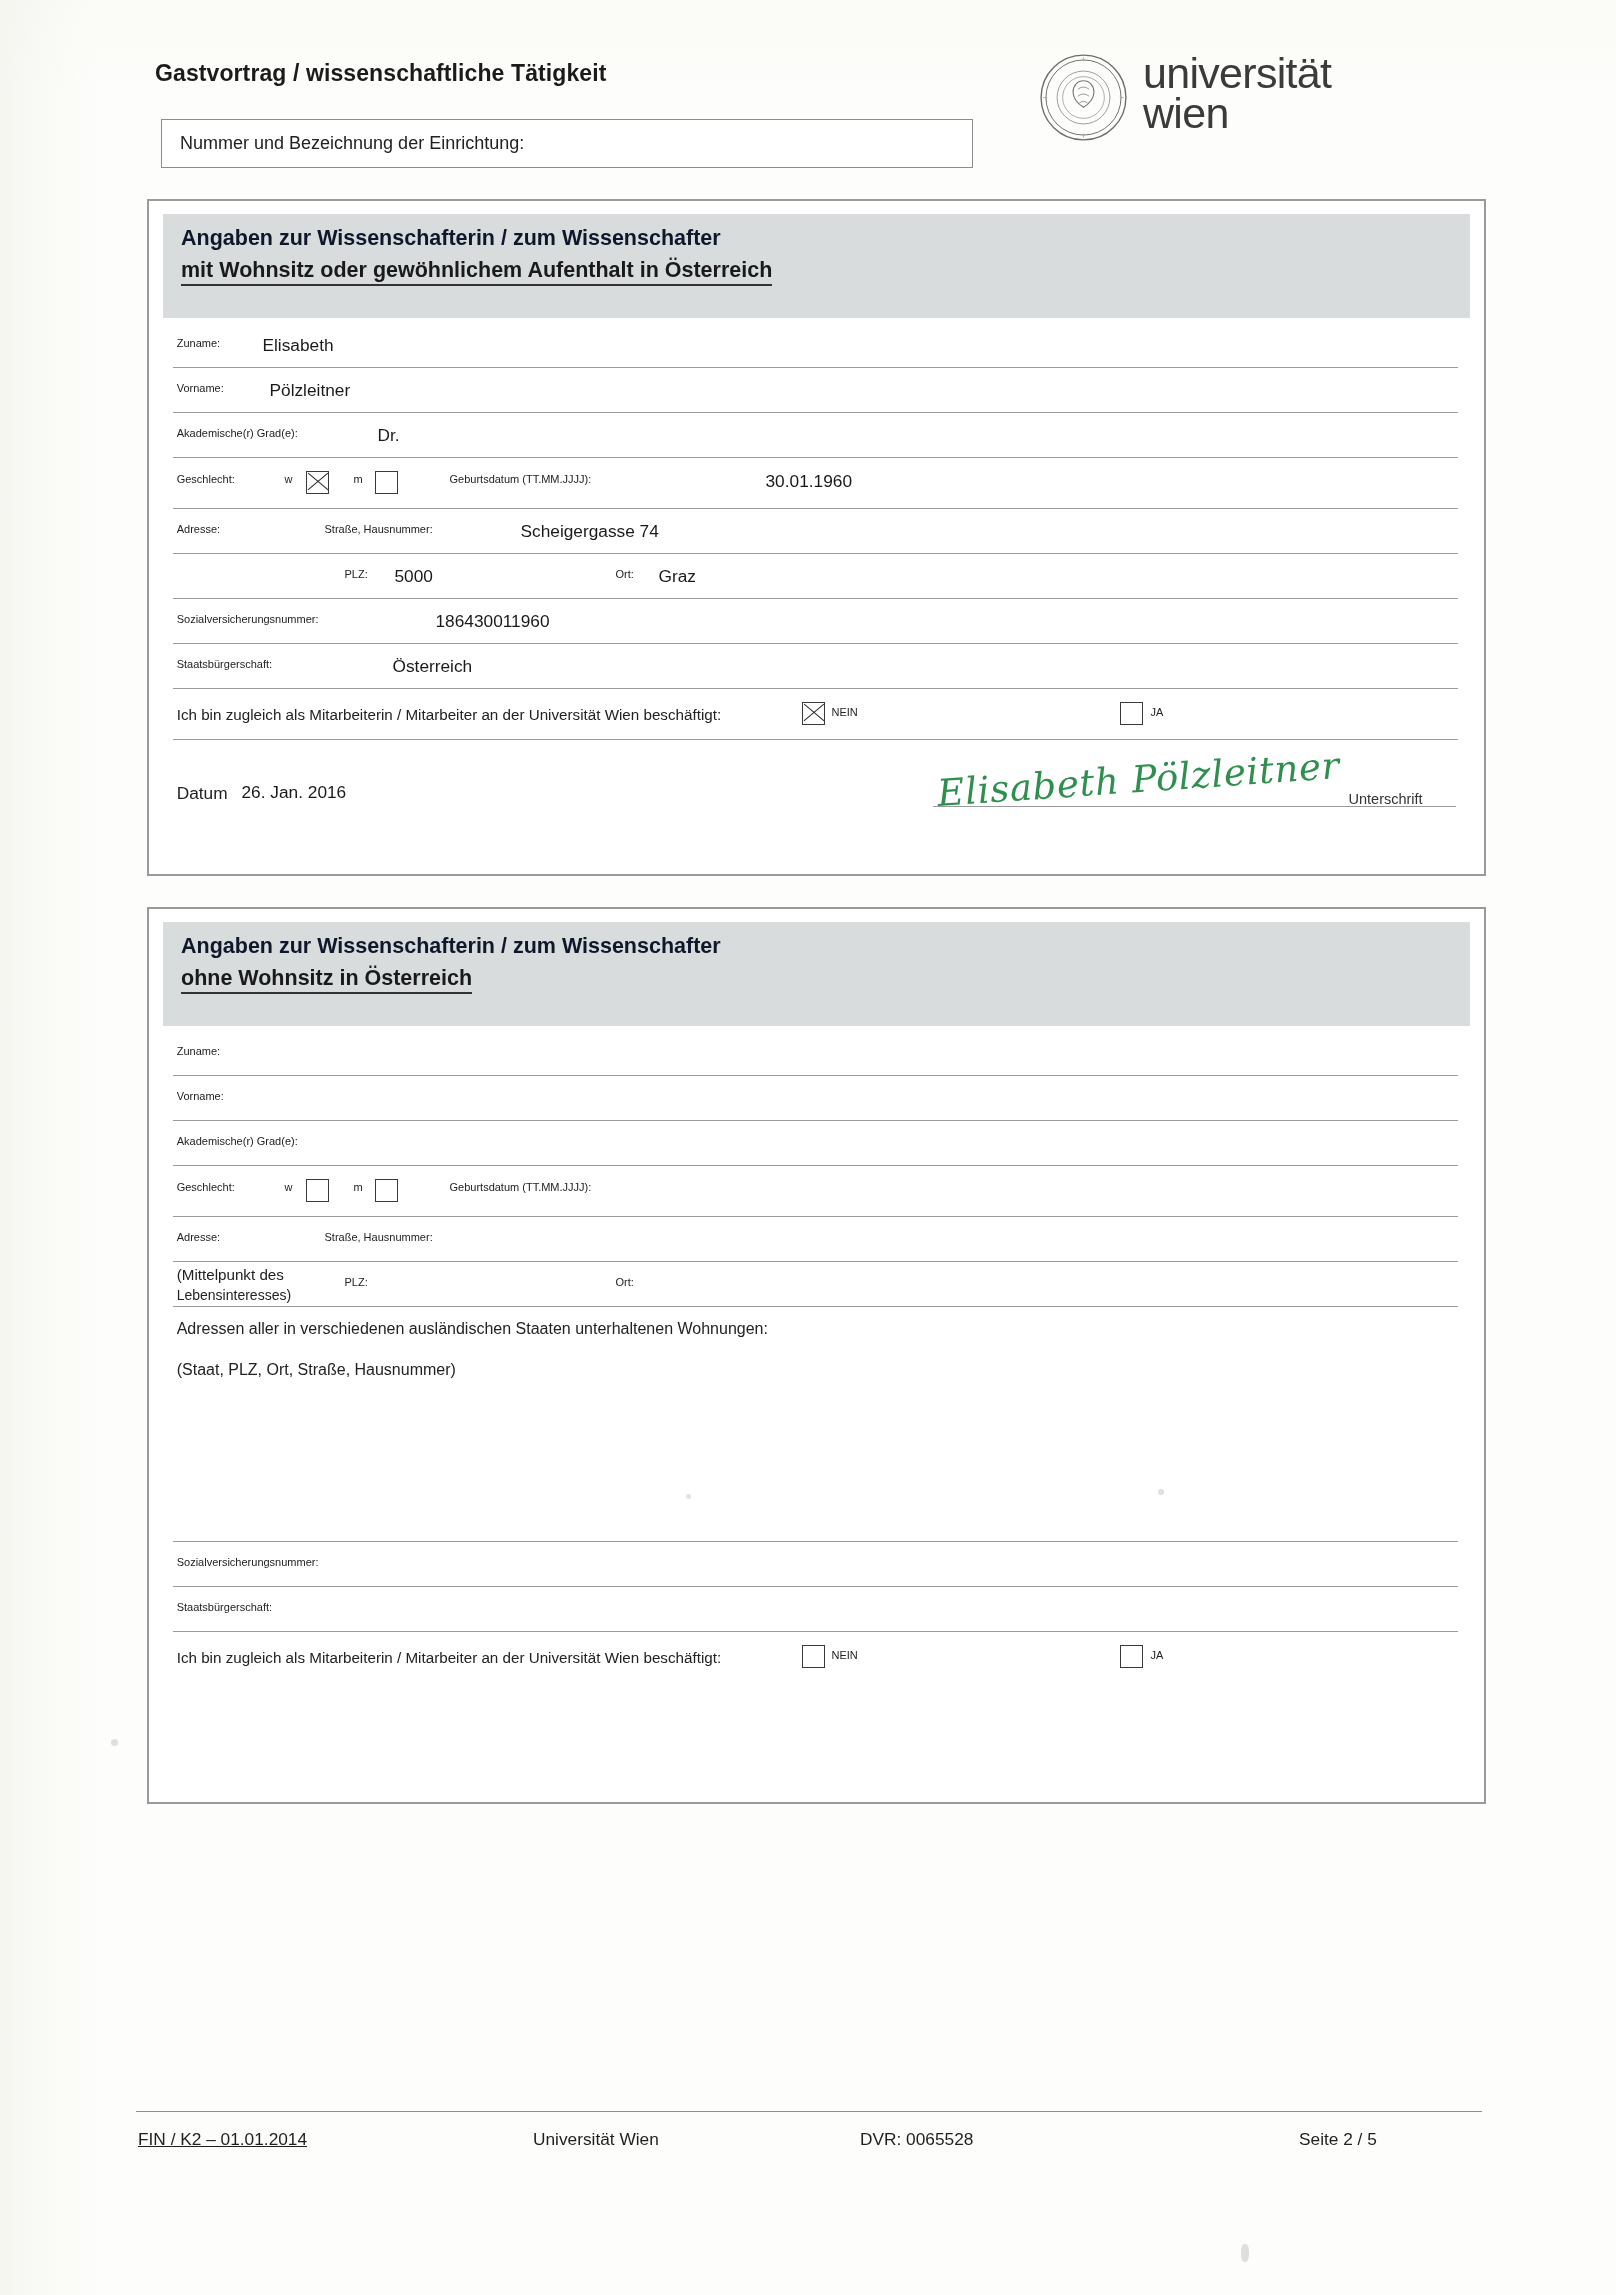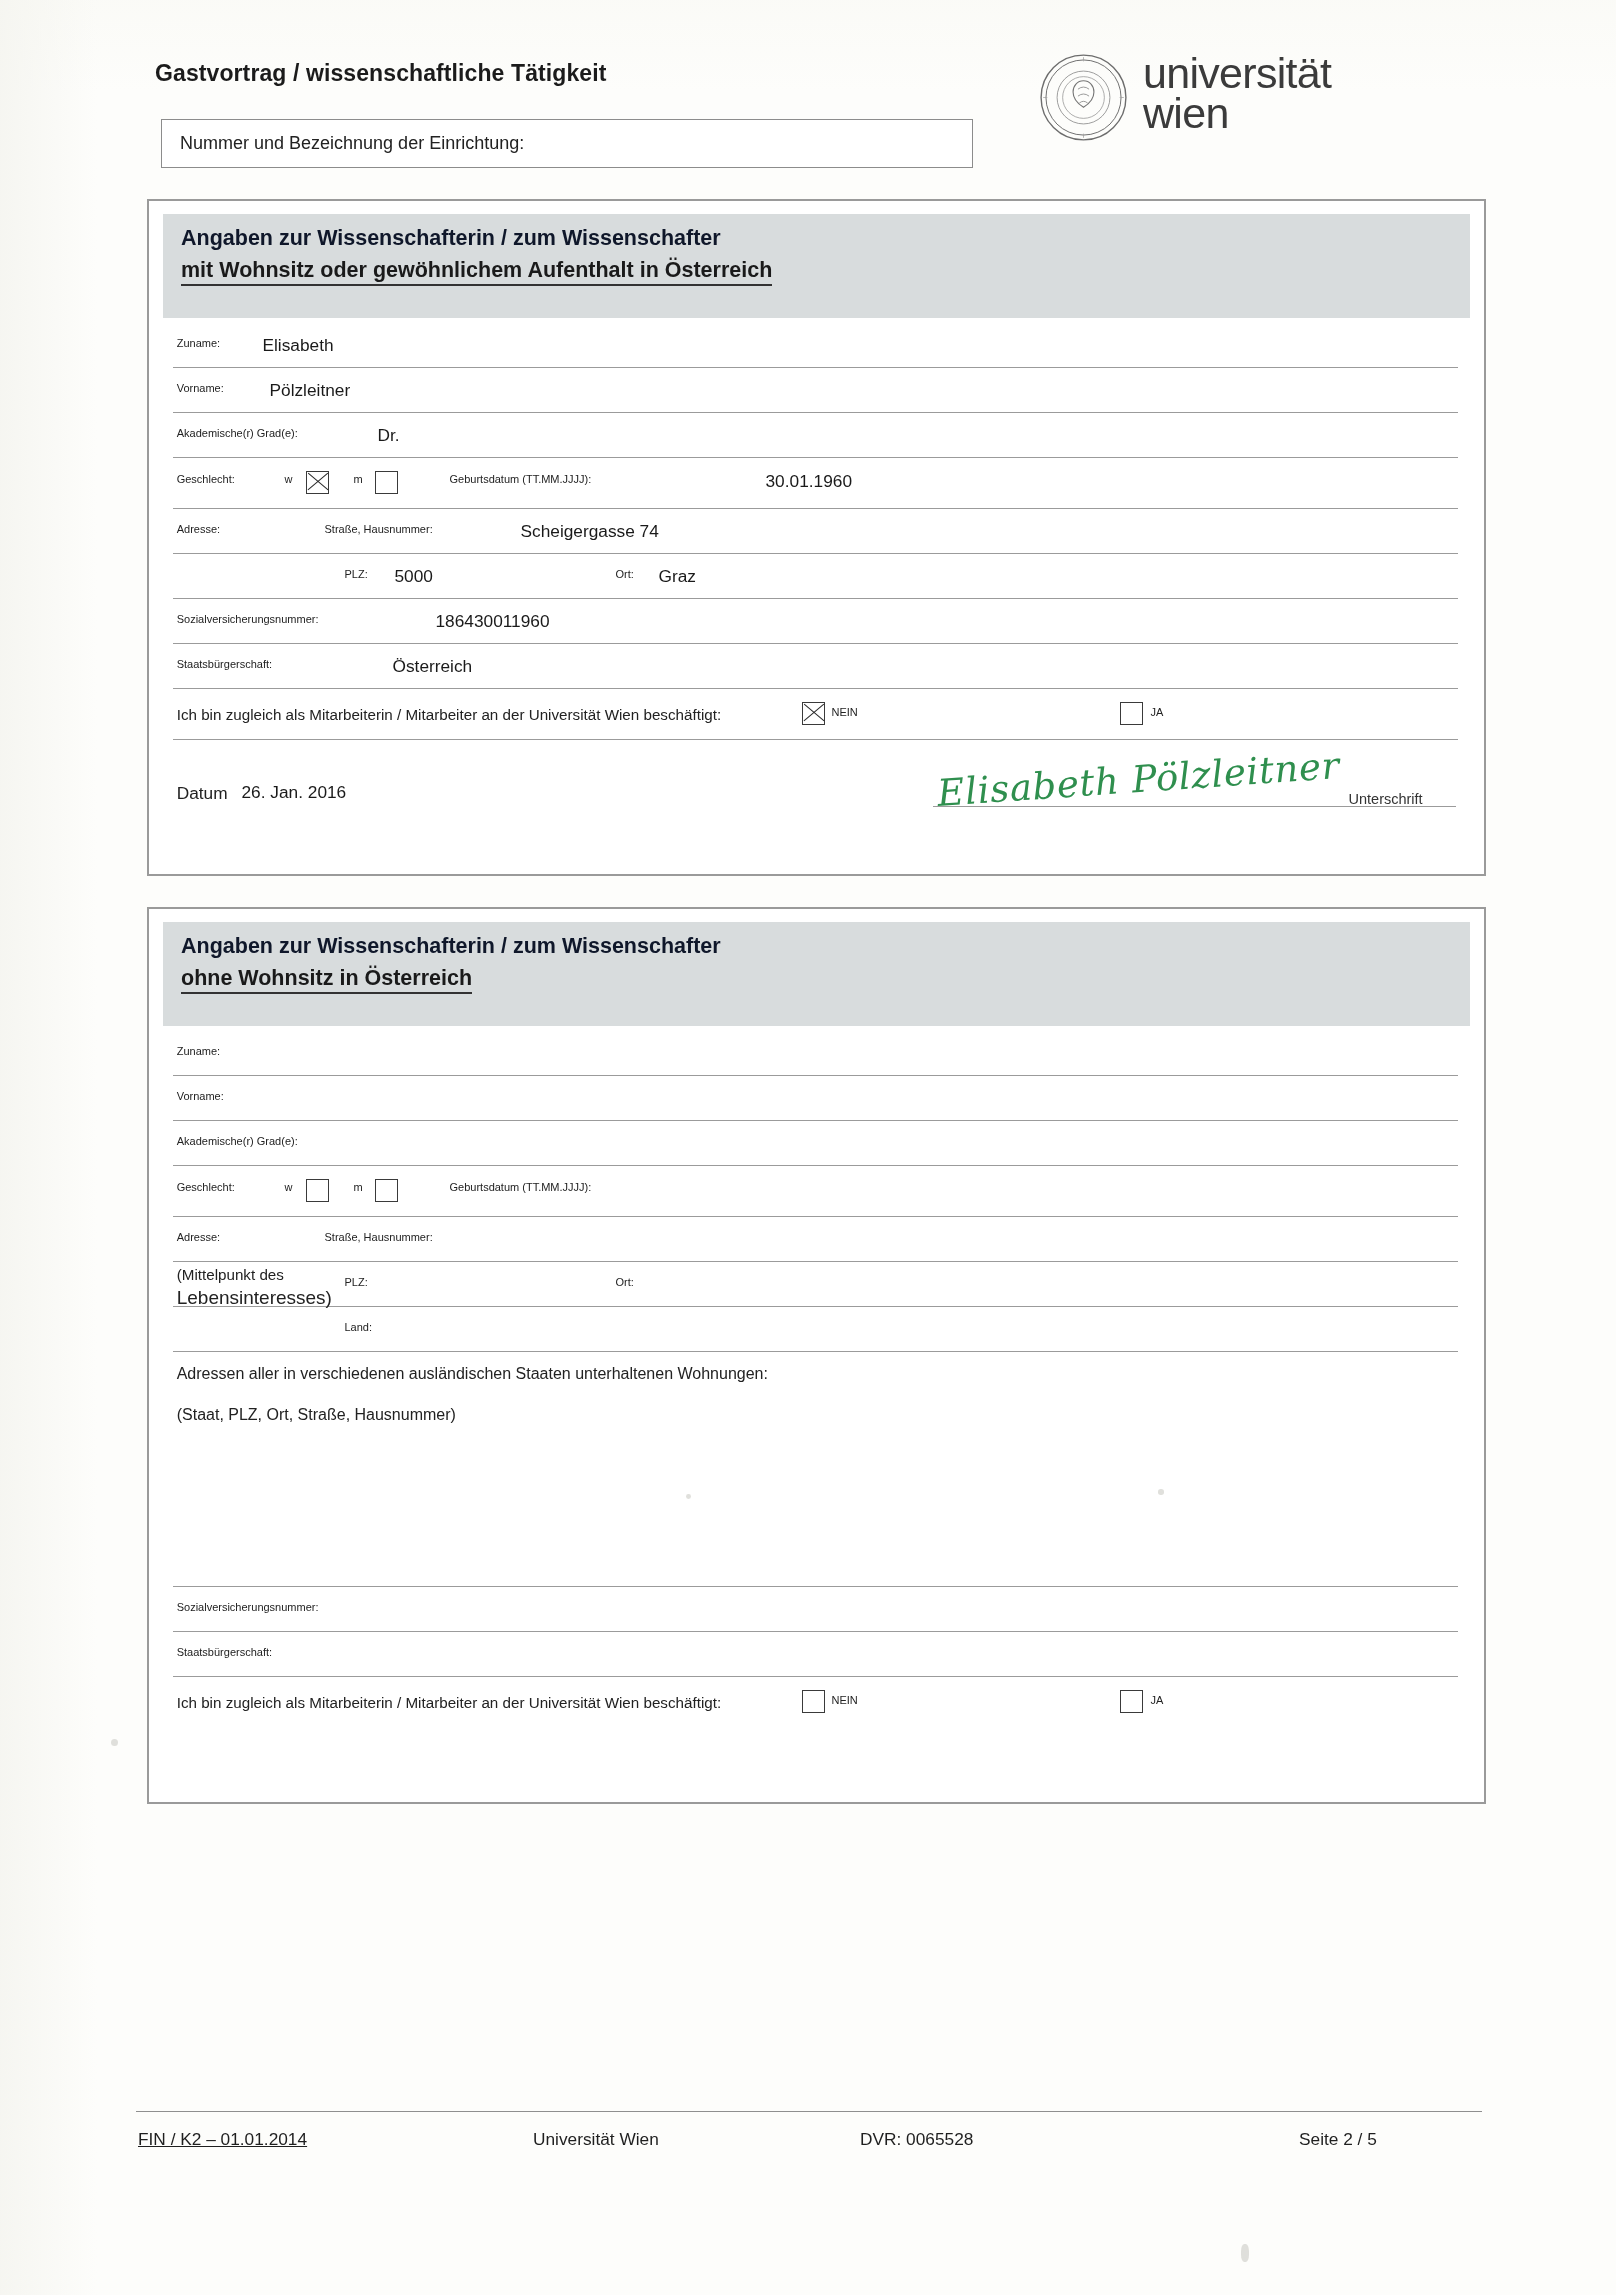--- a/index.html
+++ b/index.html
@@ -328,31 +328,27 @@
       </div>
 
       <div class="row">
         <div class="lbl" style="left:4.2px; top:14px;">Adresse:</div>
         <div class="lbl" style="left:152px; top:14px;">Straße, Hausnummer:</div>
         <div class="val" style="left:348px; top:11.8px;"></div>
       </div>
 
       <div class="row">
         <div class="lbl" style="left:4.2px; top:4.2px; font-size:15.2px;">(Mittelpunkt des</div>
-        <div class="lbl" style="left:4.2px; top:25px; font-size:19px;">Lebensinteresses)</div>
+        <div class="lbl" style="left:4.2px; top:25px; font-size:14px;">Lebensinteresses)</div>
         <div class="lbl" style="left:172px; top:14px;">PLZ:</div>
         <div class="val" style="left:222px; top:11.8px;"></div>
         <div class="lbl" style="left:443px; top:14px;">Ort:</div>
         <div class="val" style="left:486px; top:11.8px;"></div>
       </div>
 
-      <div class="row">
-        <div class="lbl" style="left:172px; top:14px;">Land:</div>
-        <div class="val" style="left:222px; top:11.8px;"></div>
-      </div>
 
       <div class="row noline" style="height:235px;">
         <div class="lbl" style="left:4.2px; top:12.5px; font-size:16px;">Adressen aller in verschiedenen ausländischen Staaten unterhaltenen Wohnungen:</div>
         <div class="lbl" style="left:4.2px; top:54px; font-size:16px;">(Staat, PLZ, Ort, Straße, Hausnummer)</div>
         <div class="val" style="left:4.2px; top:97px;"></div>
         <div style="position:absolute; left:0; top:234px; width:1285px; height:0.7px; background:#9b9b9b;"></div>
       </div>
 
       <div class="row">
         <div class="lbl" style="left:4.2px; top:14px;">Sozialversicherungsnummer:</div>

